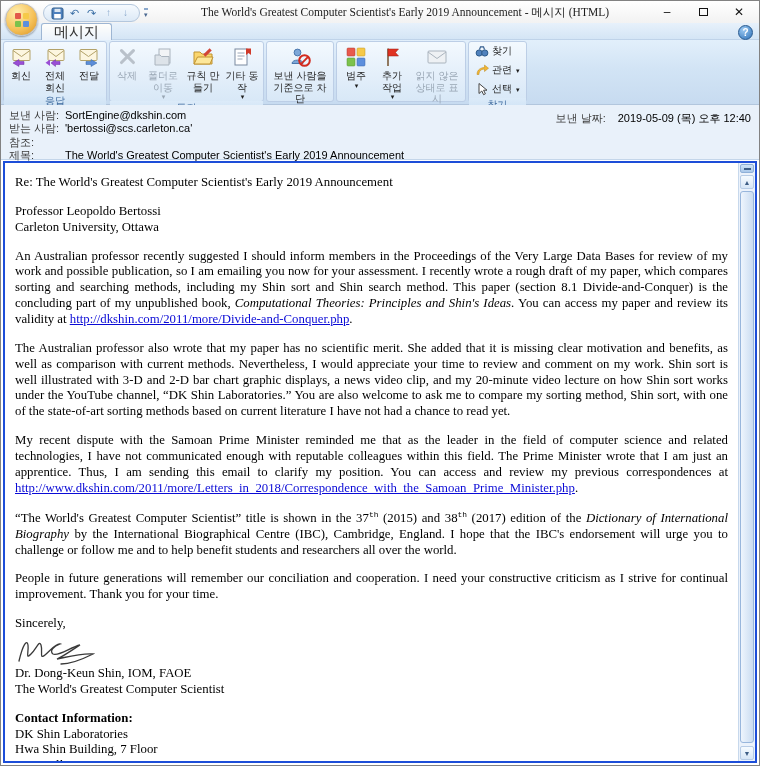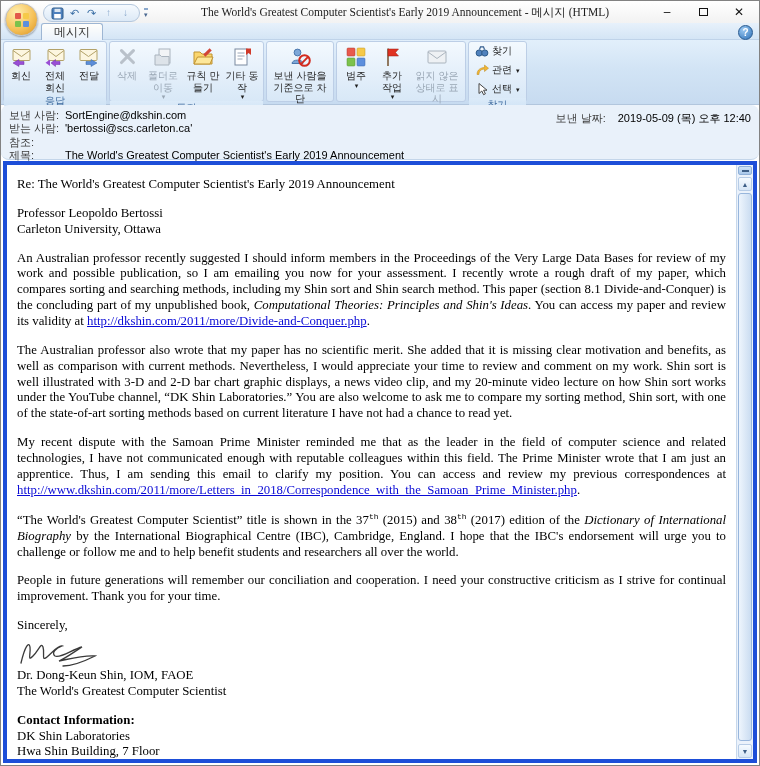--- a/index.html
+++ b/index.html
@@ -27,21 +27,21 @@
   .qic{width:13px;height:14px;display:flex;align-items:center;justify-content:center;
        font-size:11px;line-height:1;color:#3a6ea5;}
   .qic.nav{color:#8aa8cc;font-size:10px;}
   .qat-more{margin-left:4px;font-size:7px;color:#4a6890;line-height:1;border-top:2px solid #8aa8cc;padding-top:1px;}
 
   
   .tabrow{position:absolute;top:22px;left:0;right:0;height:17px;
           background:linear-gradient(#e7f1fb,#d4e5f5);border-bottom:1px solid #bfd3e9;}
   .tab{position:absolute;left:40px;top:0;height:18px;padding:0 12px;
        background:linear-gradient(#fffefb,#eaf2fb);border:1px solid #9eb6d3;border-bottom:none;
-       border-radius:3px 3px 0 0;font-size:12px;color:#333;display:flex;align-items:center;}
+       border-radius:3px 3px 0 0;font-size:15px;color:#333;display:flex;align-items:center;}
 
   
   .ribbon{position:absolute;top:39px;left:0;right:0;height:65px;padding:1px 2px 2px 2px;
           background:linear-gradient(#e2effb,#d2e4f5 45%,#c7dbf0);
           border-bottom:1px solid #b2c6dd;display:flex;gap:2px;}
   .grp{border:1px solid #bccee6;border-radius:3px;display:flex;flex-direction:column;
        background:linear-gradient(#f3f9fe,#e4effa 55%,#d8e8f7);}
   .grp-body{flex:1;display:flex;align-items:stretch;padding:1px 2px;gap:1px;}
   .grp-label{height:13px;font-size:10px;color:#3e6a9e;display:flex;align-items:center;justify-content:center;
              background:linear-gradient(#dcebf9,#cde1f4);border-radius:0 0 2px 2px;position:relative;}
@@ -53,29 +53,29 @@
   .dis{color:#99a6b4 !important;}
   .smallcol{display:flex;flex-direction:column;justify-content:center;gap:3px;padding:0 2px;}
   .smallbtn{display:flex;align-items:center;gap:3px;font-size:10px;color:#1e1e1e;padding:1px 2px;border-radius:2px;white-space:nowrap;}
   .caret{font-size:7px;line-height:1;margin-left:1px;}
   .help{position:absolute;top:24px;right:6px;width:15px;height:15px;border-radius:50%;
         background:radial-gradient(circle at 35% 28%,#9cc9f2,#2f72b8);color:#fff;font-size:10px;font-weight:bold;
         display:flex;align-items:center;justify-content:center;border:1px solid #27598f;}
 
   
   .header{position:absolute;top:104px;left:0;right:0;height:55px;background:#e9f1fa;
-          border-bottom:1px solid #c4d6ea;font-size:11px;padding:4px 8px 14px 8px;border-radius:8px;}
+          border-bottom:1px solid #c4d6ea;font-size:11px;padding:4px 8px 14px 8px;}
   .hrow{display:flex;height:13.4px;line-height:13px;}
   .hlabel{width:56px;flex:none;color:#3c3c3c;}
   .hval{color:#000;white-space:nowrap;text-align:center;}
   .sent{position:absolute;top:6px;right:8px;display:flex;gap:12px;}
   .sent .hlabel{width:auto;}
 
   
-  .bodywrap{position:absolute;top:160px;left:2px;right:2px;bottom:2px;border:4px solid #1d4ed8;background:#fff;}
+  .bodywrap{position:absolute;top:160px;left:2px;right:2px;bottom:2px;border:2px solid #1d4ed8;background:#fff;}
   .content{position:absolute;top:0;left:0;right:17px;bottom:0;padding:12px 10px 0 10px;
            font-family:"Liberation Serif","DejaVu Serif",serif;font-size:12.8px;line-height:1.24;
            color:#000;text-align:justify;overflow:hidden;}
   .blk{margin:0 0 13px 0;}
   .blk.tight{margin-bottom:0;}
   .content a{color:#0b0bd6;text-decoration:underline;}
   .content sup{font-size:.62em;font-family:Liberation Mono, monospace;}
   .content b{font-weight:bold;}
 
   

